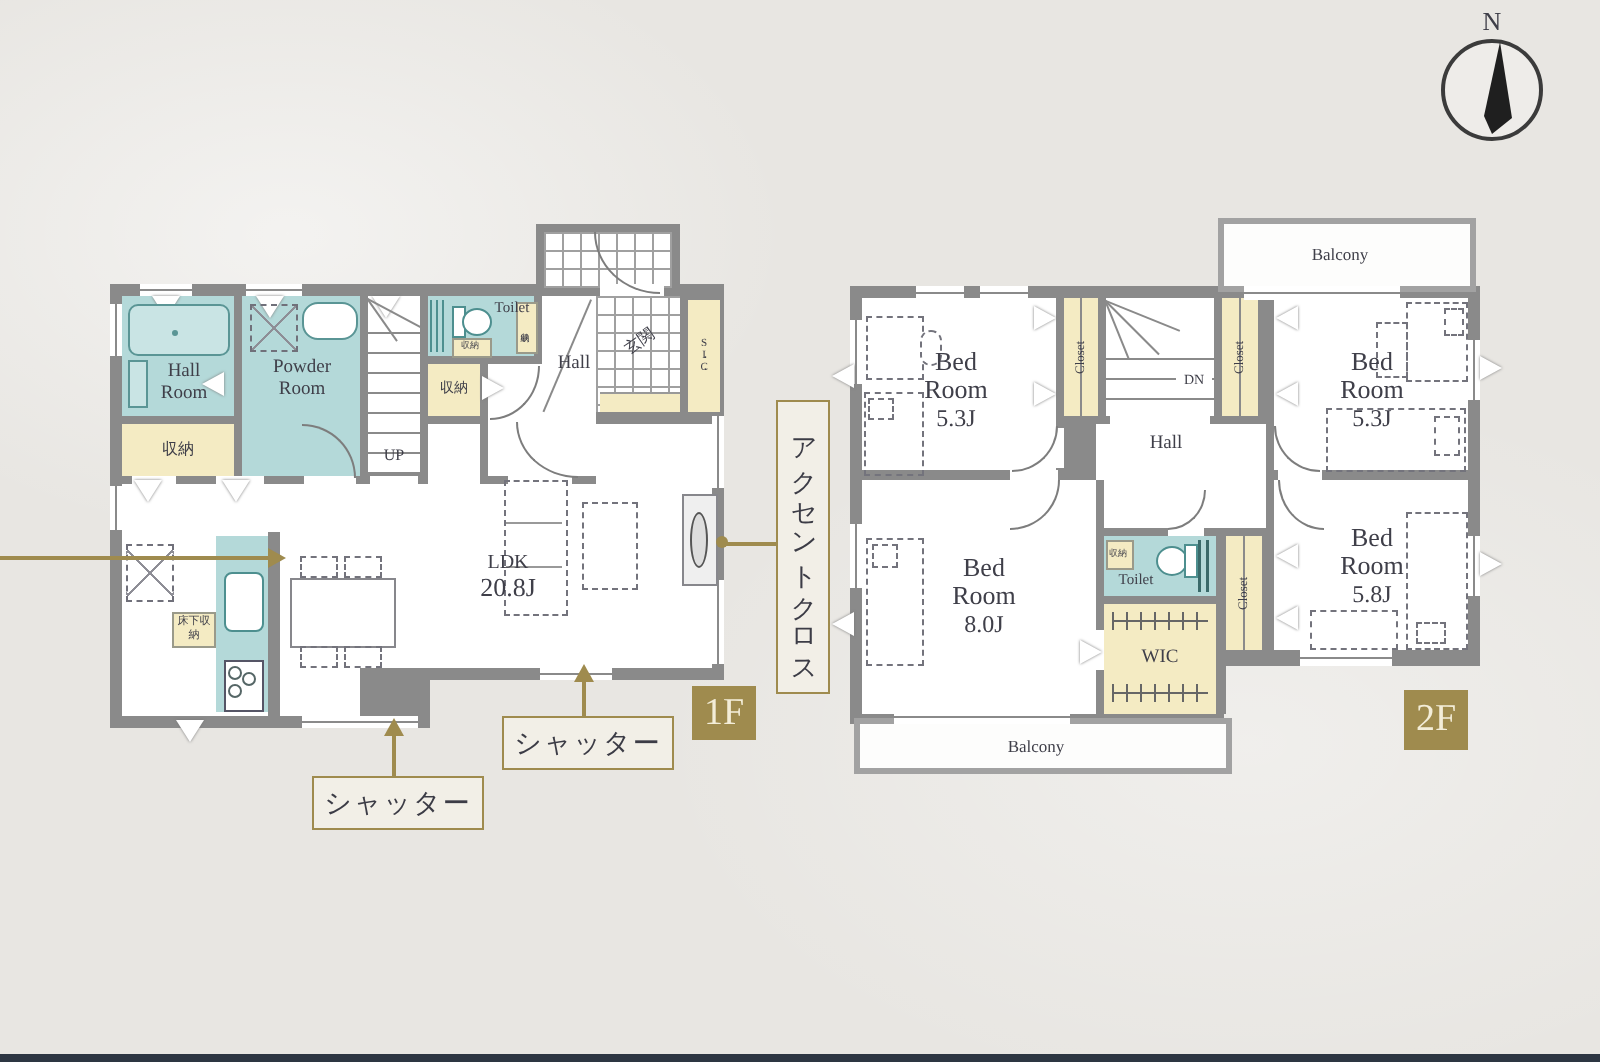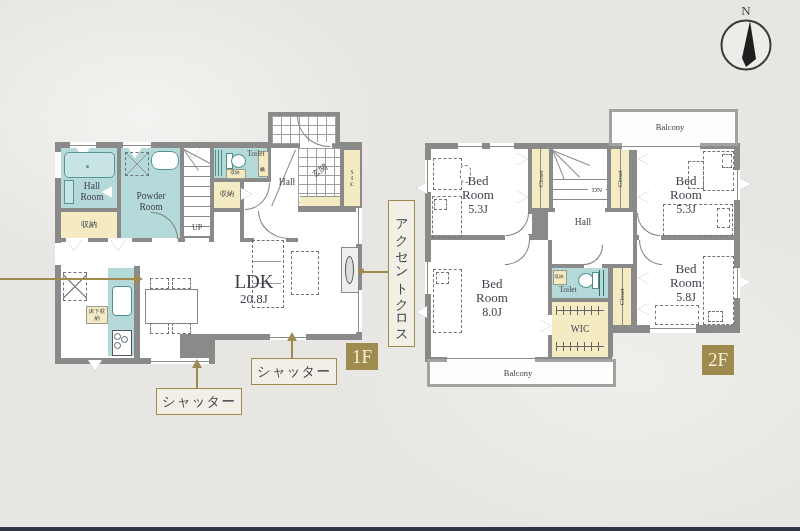--- a/index.html
+++ b/index.html
@@ -156,31 +156,31 @@
 
   <div class="dash" style="left:252px;top:240px;width:30px;height:66px;"></div>
   <div class="abs" style="left:253px;top:261px;width:28px;height:1px;background:#999;"></div>
   <div class="abs" style="left:253px;top:283px;width:28px;height:1px;background:#999;"></div>
   <div class="dash" style="left:291px;top:251px;width:26px;height:42px;"></div>
   <div class="solidbx" style="left:341px;top:247px;width:16px;height:44px;background:#efefef;"></div>
   <div class="solidbx" style="left:345px;top:256px;width:7px;height:26px;border-radius:50%;background:#ddd;border:1px solid #555;"></div>
 
   <div class="lbl" style="left:72px;top:180px;width:40px;height:24px;">Hall Room</div>
   <div class="lbl" style="left:61px;top:212px;width:56px;height:26px;font-size:8px;">収納</div>
-  <div class="lbl" style="left:127px;top:190px;width:48px;height:24px;">Powder Room</div>
+  <div class="lbl" style="left:127px;top:178px;width:48px;height:24px;">Powder Room</div>
   <div class="lbl" style="left:186px;top:222px;width:22px;height:12px;font-size:8px;">UP</div>
   <div class="lbl" style="left:244px;top:149px;width:24px;height:10px;font-size:7.5px;">Toilet</div>
   <div class="lbl" style="left:226px;top:169px;width:18px;height:8px;font-size:4.5px;">収納</div>
   <div class="lbl vjp" style="left:258px;top:151px;width:9px;height:24px;font-size:4.5px;letter-spacing:0;">収納</div>
   <div class="lbl" style="left:214px;top:182px;width:26px;height:26px;font-size:7px;">収納</div>
   <div class="lbl" style="left:272px;top:176px;width:30px;height:12px;">Hall</div>
   <div class="lbl" style="left:304px;top:164px;width:32px;height:14px;font-size:8px;transform:rotate(-35deg);">玄関</div>
   <div class="lbl vjp" style="left:344px;top:150px;width:16px;height:56px;font-size:5.5px;letter-spacing:0;">S・I・C</div>
   <div class="lbl" style="left:225px;top:272px;width:58px;height:34px;">
-    <span style="font-size:19px;">LDK</span>
+    <span style="font-size:10px;">LDK</span>
     <span style="font-size:13px;">20.8J</span>
   </div>
 
   <div class="goldline" style="left:0px;top:278px;width:136px;height:2px;"></div>
   <div class="gar" style="left:134px;top:274px;"></div>
 
   <div class="annbox" style="left:388px;top:200px;width:25px;height:145px;">
     <span class="vjp" style="font-size:13px;">アクセントクロス</span>
   </div>
   <div class="goldline" style="left:363px;top:271px;width:25px;height:2px;"></div>

